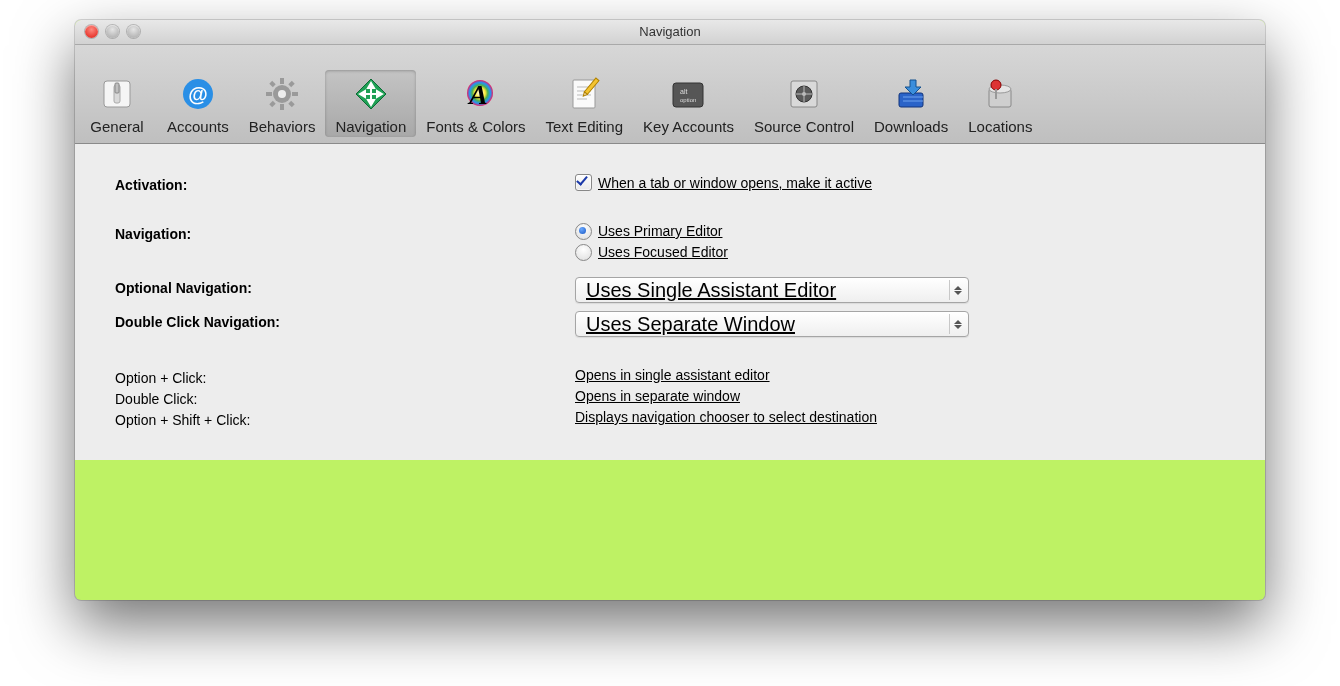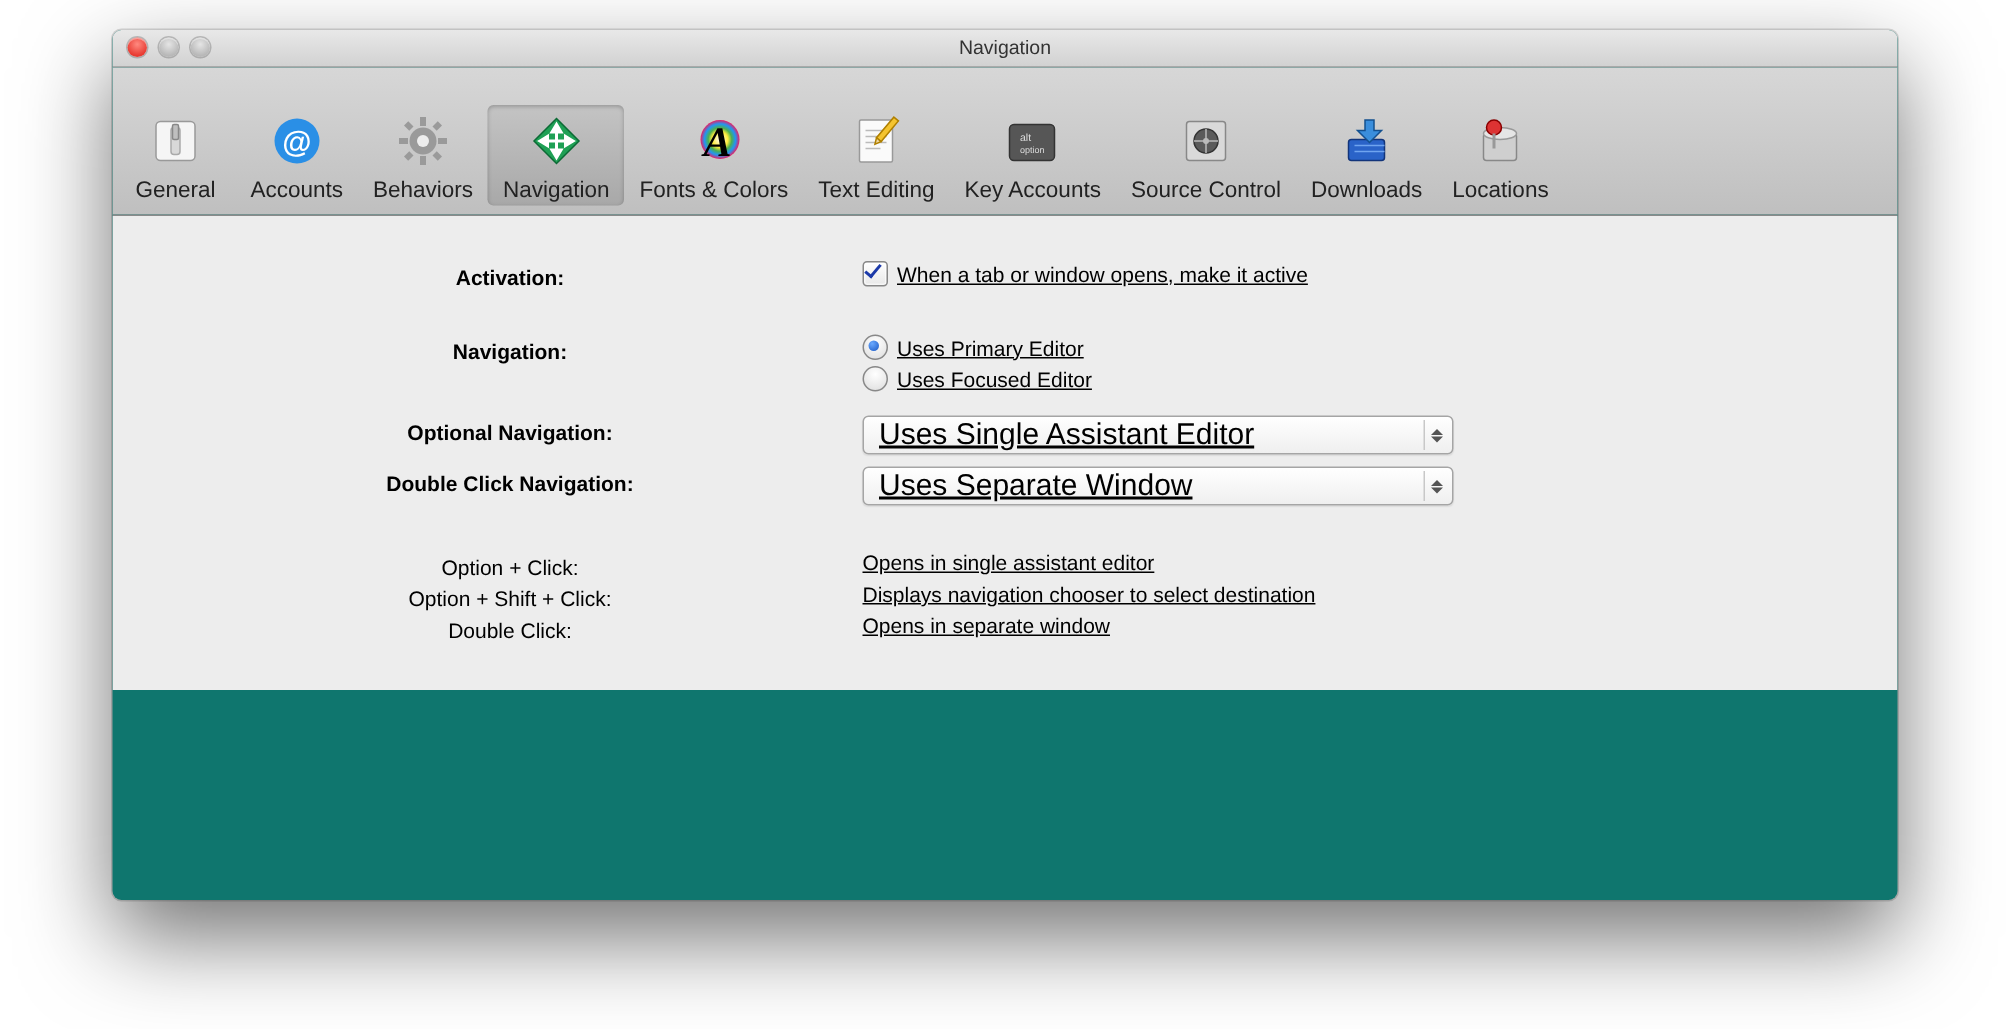--- a/index.html
+++ b/index.html
@@ -12,21 +12,21 @@
     font-size: 13px;
     color: #000;
   }
   .window {
     position: absolute;
     left: 75px;
     top: 20px;
     width: 1190px;
     height: 580px;
     border-radius: 6px;
-    background: #0f766e;
+    background: #bef264;
     box-shadow: 0 25px 60px rgba(0,0,0,0.55), 0 0 0 1px rgba(0,0,0,0.15);
     overflow: hidden;
   }
   .titlebar {
     height: 24px;
     background: linear-gradient(#e8e8e8, #d2d2d2);
     border-bottom: 1px solid #a9a9a9;
     position: relative;
     text-align: center;
     line-height: 24px;
@@ -89,21 +89,21 @@
     font-size: 14px;
     background: #ededed;
   }
   .row {
     display: flex;
     align-items: flex-start;
     margin-bottom: 8px;
   }
   .row .lab {
     width: 450px;
-    text-align: center;
+    text-align: left;
     padding-right: 10px;
     padding-top: 3px;
     font-weight: bold;
     color: #000;
   }
   .row .val {
     flex: 1;
     display: flex;
     flex-direction: column;
     gap: 4px;
@@ -129,21 +129,20 @@
     position: absolute;
     left: 3px; top: -1px;
     width: 4px; height: 9px;
     border: solid #1c3aa9;
     border-width: 0 2.5px 2.5px 0;
     transform: rotate(40deg);
   }
 
   .radio {
     display: flex;
-    align-items: center;
     gap: 6px;
   }
   .radio-dot {
     width: 15px; height: 15px;
     border-radius: 50%;
     border: 1px solid #888;
     background: radial-gradient(circle at 50% 30%, #fff, #ddd);
     position: relative;
   }
   .radio-dot.on::after {
@@ -406,27 +405,27 @@
     </div>
 
     <div class="section2">
       <div class="row">
         <div class="lab">Option + Click:</div>
         <div class="val">
             <span>Opens in single assistant editor</span>
           </div>
       </div>
       <div class="row">
+        <div class="lab">Double Click:</div>
+        <div class="val">
+            <span>Opens in separate window</span>
+          </div>
+      </div>
+      <div class="row">
         <div class="lab">Option + Shift + Click:</div>
         <div class="val">
             <span>Displays navigation chooser to select destination</span>
           </div>
       </div>
-      <div class="row">
-        <div class="lab">Double Click:</div>
-        <div class="val">
-            <span>Opens in separate window</span>
-          </div>
-      </div>
     </div>
 
   </div>
 </div>
 
 </body></html>

